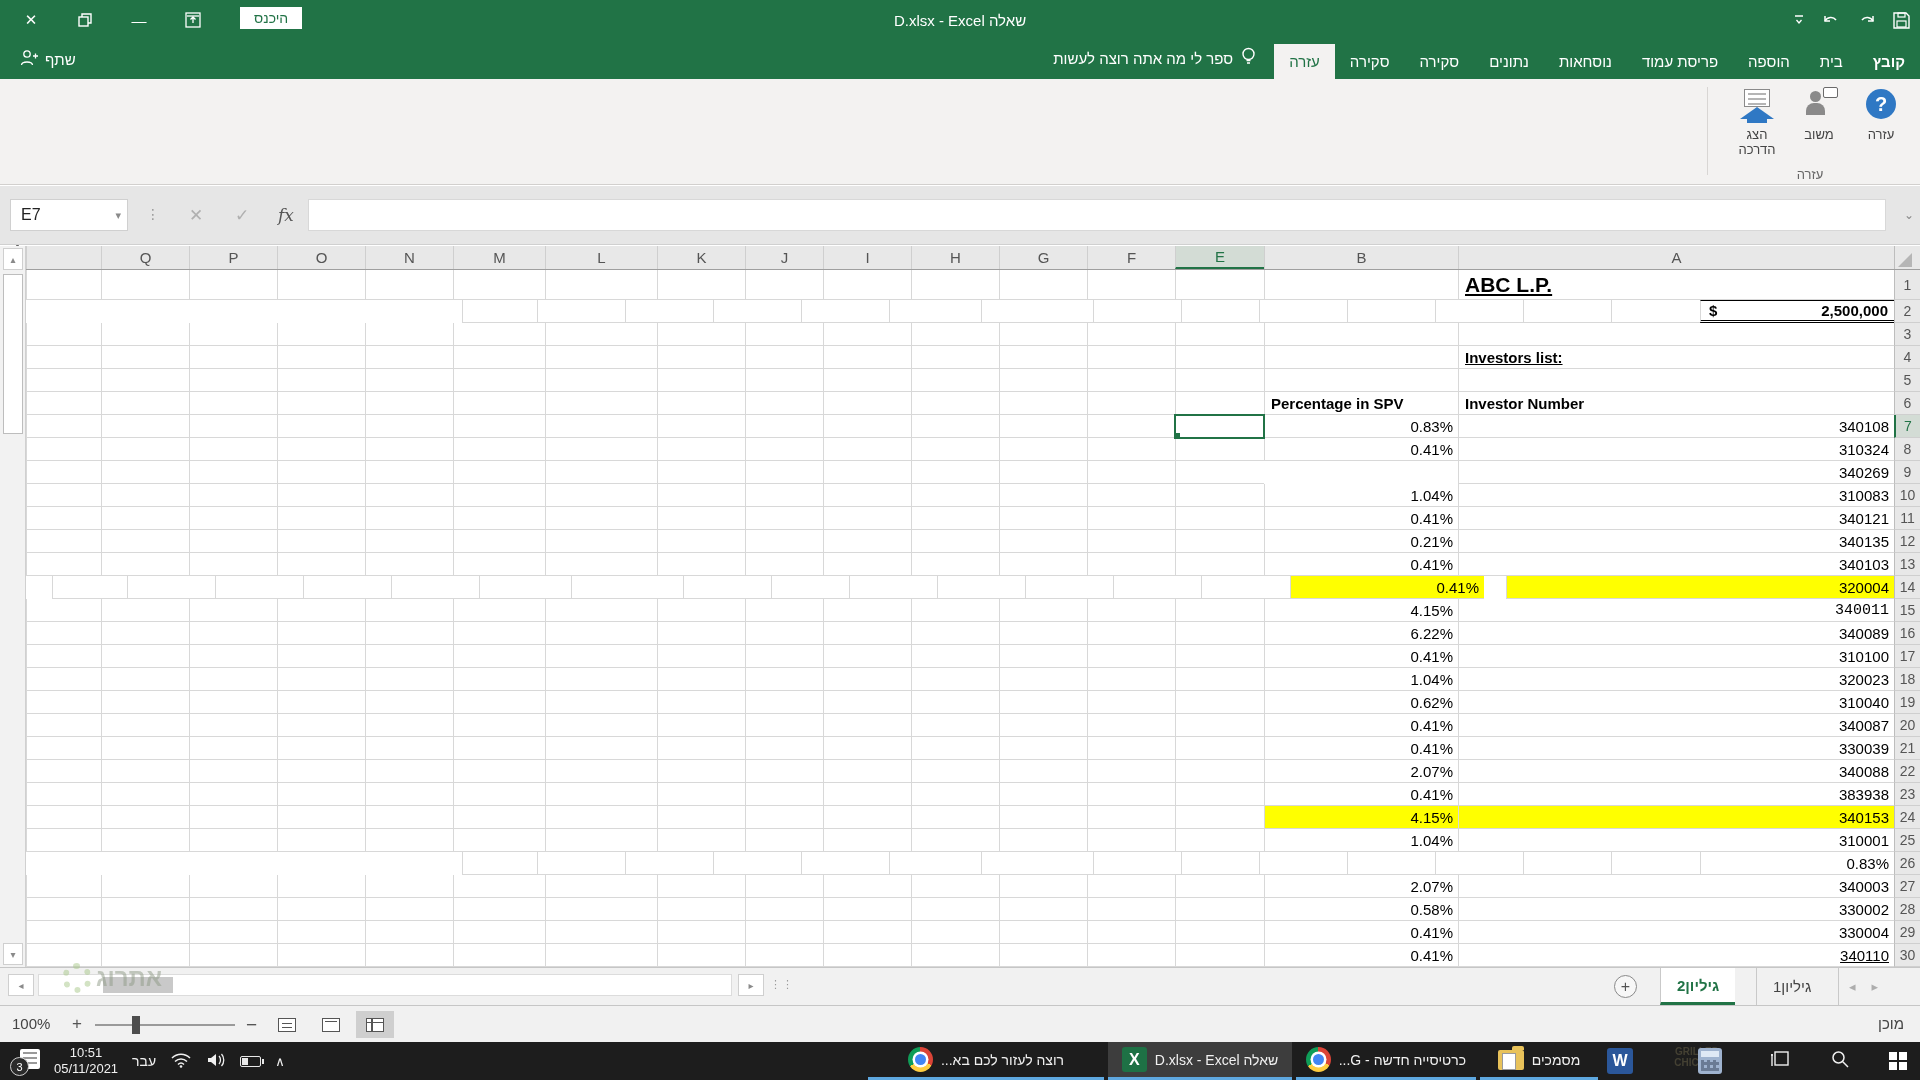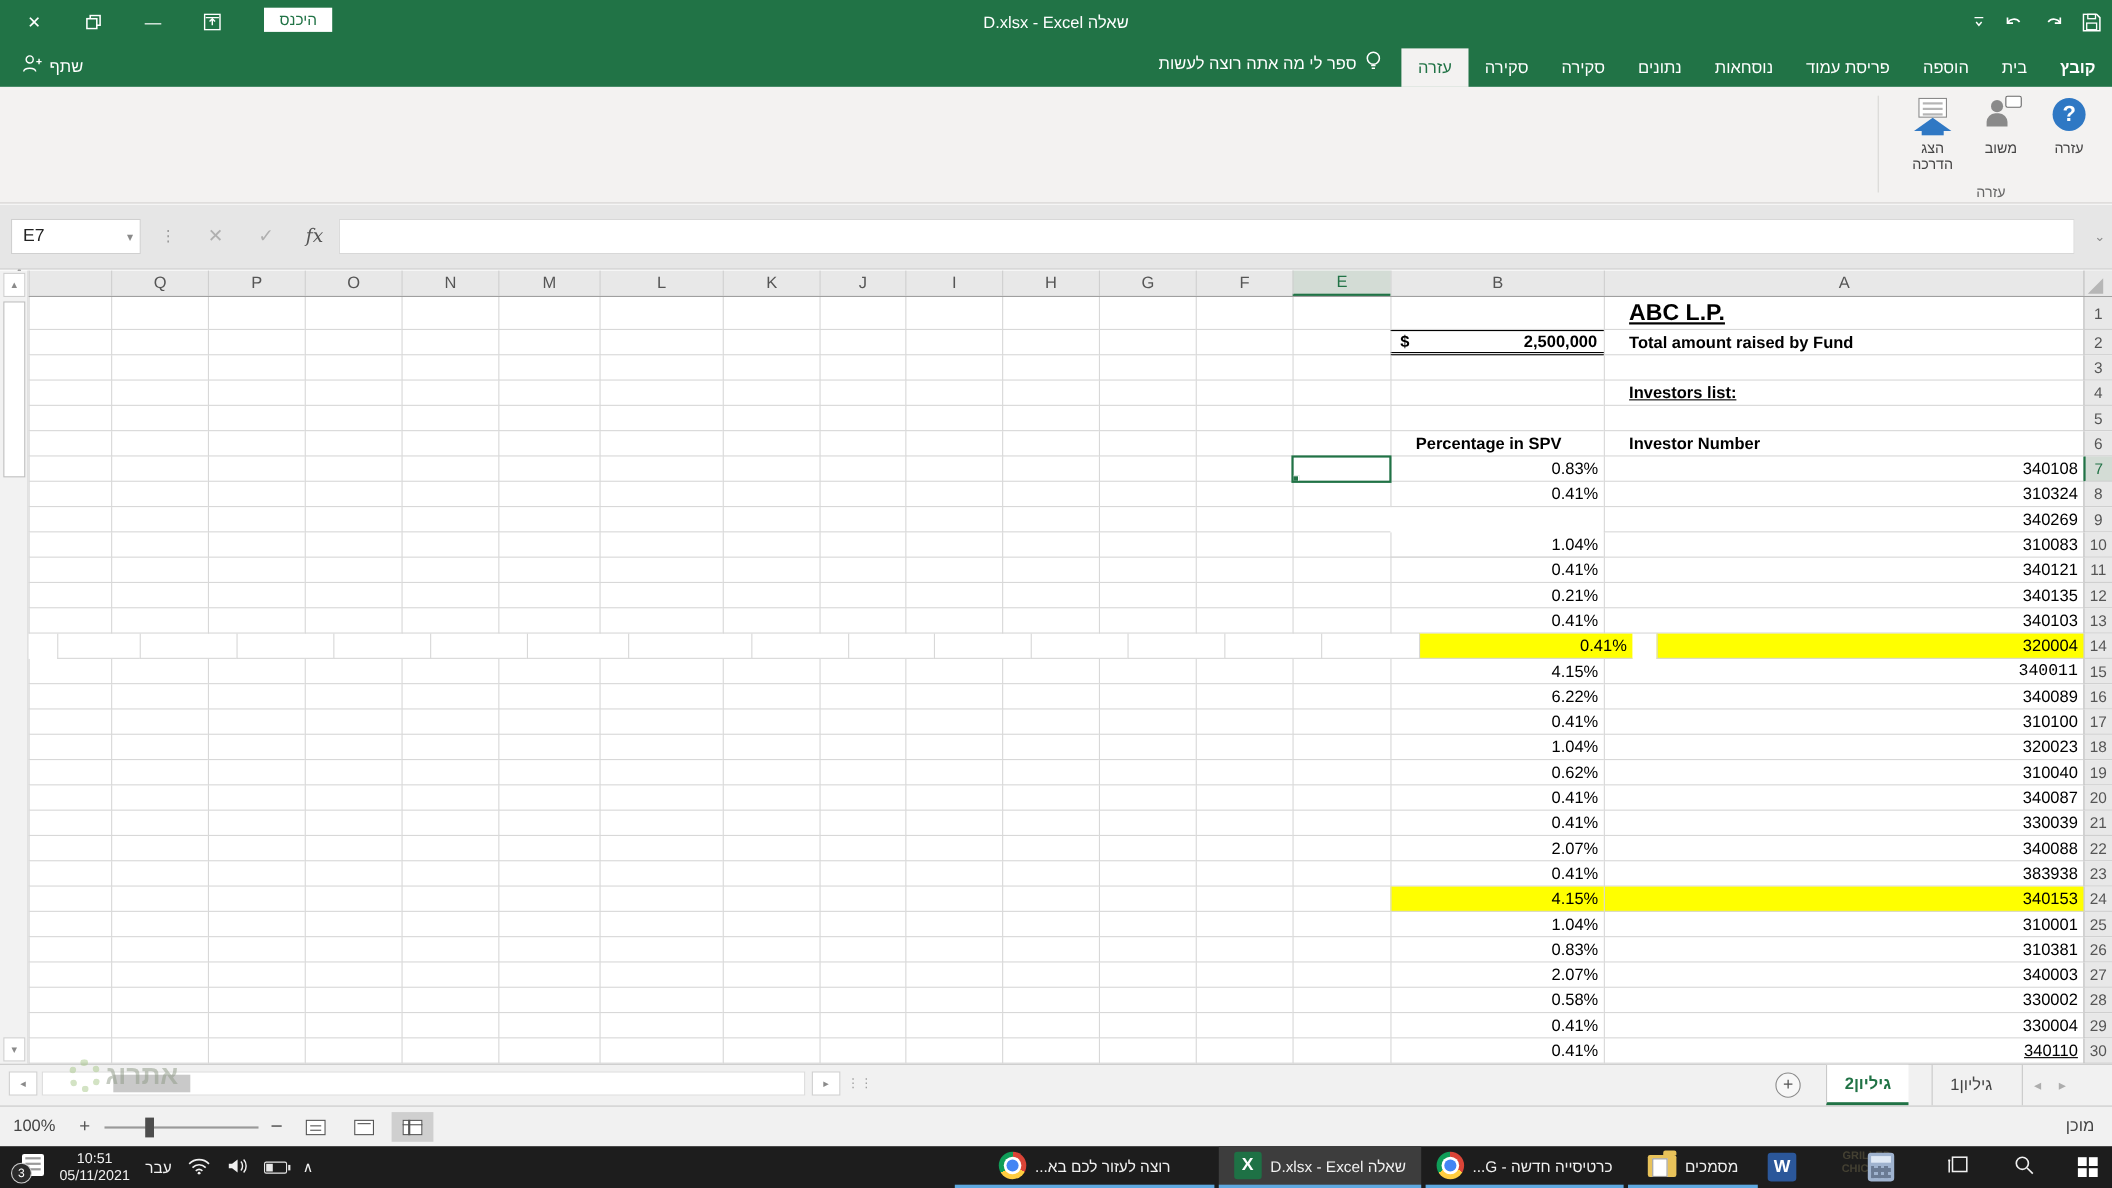--- a/index.html
+++ b/index.html
@@ -60,21 +60,21 @@
   .g-corner:after { content:""; position:absolute; left:3px; bottom:2px; border-style:solid; border-width:0 0 14px 14px; border-color:transparent transparent #b6b6b6 transparent; }
   .g-colhdr { border-left:1px solid #cfcfcf; color:#555; display:flex; align-items:center; justify-content:center; font-size:15px; }
   .g-colhdr.active { background:#d3dcd5; border-bottom:2px solid #217346; color:#217346; }
   .g-row { display:flex; }
   .g-rowhdr { width:26px; background:#e8e8e8; border-left:1px solid #bdbdbd; border-bottom:1px solid #cfcfcf; color:#555; font-size:14px; display:flex; align-items:center; justify-content:center; }
   .g-rowhdr.active { background:#d3dcd5; border-left:2px solid #217346; color:#217346; }
   .g-cell { border-left:1px solid #d8d8d8; border-bottom:1px solid #d8d8d8; direction:ltr; position:relative;
             display:flex; align-items:center; overflow:hidden; white-space:nowrap; color:#000; }
   .g-cell.hl { background:#ffff00; }
   .g-cell.num { justify-content:flex-end; padding-right:5px; }
-  .g-cell.lbl { justify-content:flex-start; padding-left:22px; font-weight:bold;text-align:right; }
+  .g-cell.lbl { justify-content:flex-start; padding-left:6px; font-weight:bold;text-align:right; }
   .g-cell.und span { text-decoration:underline; }
   .g-cell.a-title { font-size:21px; font-weight:bold; }
   .g-cell.a-title span { text-decoration:underline; }
   .g-cell.b2 { border-top:1px solid #000; border-bottom:3px double #000; justify-content:space-between; padding:0 6px 0 8px; font-weight:bold; }
   .g-cell.active-cell { outline:2px solid #217346; outline-offset:-1px; z-index:3; }
   .fill-handle { position:absolute; left:-2px; bottom:-2px; width:7px; height:7px; background:#217346; border:1px solid #fff; }
 
   
   #vscroll { left:0; top:246px; width:26px; height:721px; background:#f2f2f2; border-right:1px solid #d0d0d0; }
   .sc-btn { position:absolute; left:3px; width:20px; height:22px; background:#fff; border:1px solid #cfcfcf; color:#8a8a8a; font-size:10px; display:flex; align-items:center; justify-content:center; }
@@ -323,21 +323,20 @@
         <div class="g-cell" style="width: 112px;"></div>
         <div class="g-cell" style="width: 92px;"></div>
         <div class="g-cell" style="width: 88px;"></div>
         <div class="g-cell" style="width: 88px;"></div>
         <div class="g-cell" style="width: 88px;"></div>
         <div class="g-cell" style="width: 88px;"></div>
         <div class="g-cell" style="width: 75px;"></div>
       </div>
       <div class="g-row" style="height: 23px;">
         <div class="g-rowhdr">2</div>
-        <div class="g-cell lbl" style="width: 436px;">Total amount raised by Fund</div>
         <div class="g-cell b2" style="width: 194px;">
           <span>$</span>
           <span>2,500,000</span>
         </div>
         <div class="g-cell" style="width: 89px;"></div>
         <div class="g-cell" style="width: 88px;"></div>
         <div class="g-cell" style="width: 88px;"></div>
         <div class="g-cell" style="width: 88px;"></div>
         <div class="g-cell" style="width: 88px;"></div>
         <div class="g-cell" style="width: 78px;"></div>
@@ -786,21 +785,20 @@
         <div class="g-cell" style="width: 112px;"></div>
         <div class="g-cell" style="width: 92px;"></div>
         <div class="g-cell" style="width: 88px;"></div>
         <div class="g-cell" style="width: 88px;"></div>
         <div class="g-cell" style="width: 88px;"></div>
         <div class="g-cell" style="width: 88px;"></div>
         <div class="g-cell" style="width: 75px;"></div>
       </div>
       <div class="g-row" style="height: 23px;">
         <div class="g-rowhdr">26</div>
-        <div class="g-cell num" style="width: 436px;">310381</div>
         <div class="g-cell num" style="width: 194px;">0.83%</div>
         <div class="g-cell" style="width: 89px;"></div>
         <div class="g-cell" style="width: 88px;"></div>
         <div class="g-cell" style="width: 88px;"></div>
         <div class="g-cell" style="width: 88px;"></div>
         <div class="g-cell" style="width: 88px;"></div>
         <div class="g-cell" style="width: 78px;"></div>
         <div class="g-cell" style="width: 88px;"></div>
         <div class="g-cell" style="width: 112px;"></div>
         <div class="g-cell" style="width: 92px;"></div>

